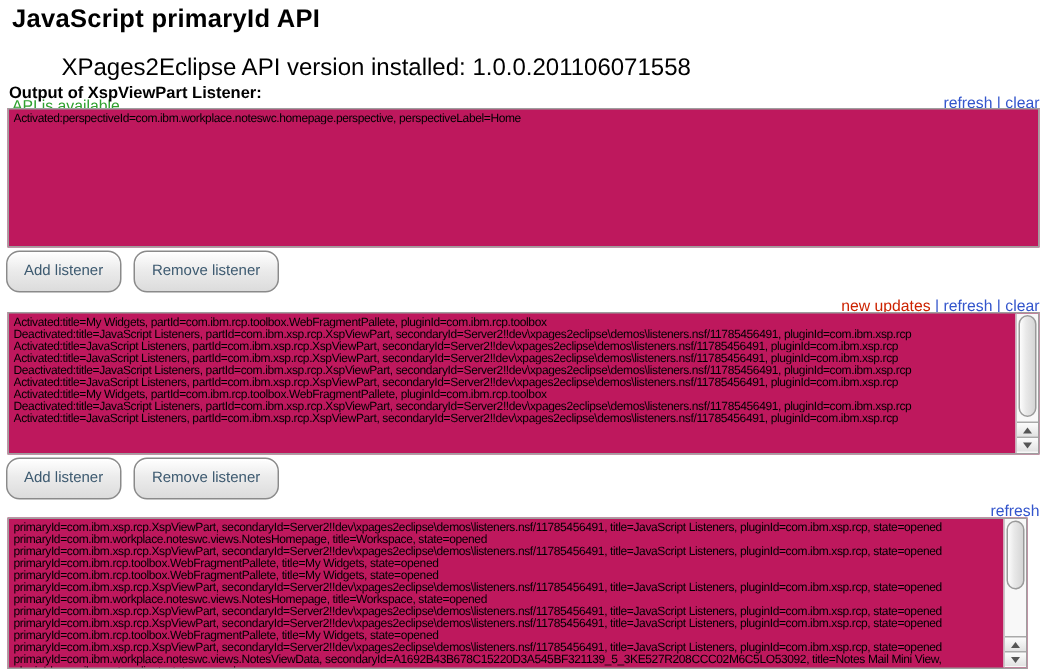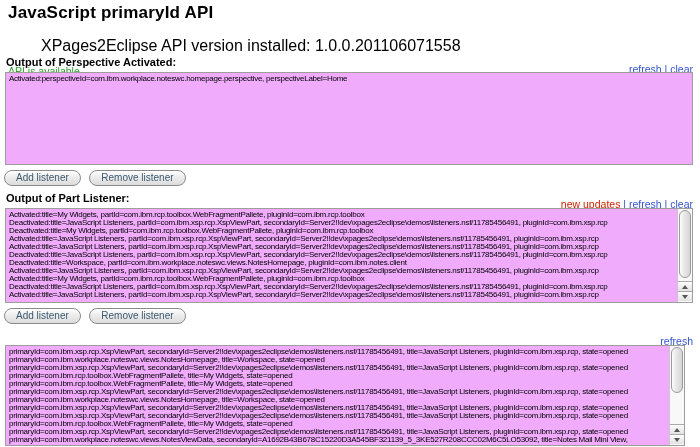--- a/index.html
+++ b/index.html
@@ -13,32 +13,32 @@
   .h-persp{left:6px;top:56px;}
   .h-part{left:6px;top:192px;}
   .h-hist{left:6px;top:327px;}
   .links{font-size:10.5px;text-align:center;}
   .links1{right:7px;top:63px;}
   .links2{right:7px;top:198px;margin-left:48px;}
   .links3{right:7px;top:335px;}
   .lnk{color:#3355cc;text-decoration:none;cursor:pointer;}
   .sep{color:#3355cc;}
   .alert-lnk{color:#cc2200;cursor:pointer;}
-  .logbox{box-sizing:border-box;background:#f0abfc;border:1px solid #9e9e9e;overflow:hidden;
+  .logbox{box-sizing:border-box;background:#be185d;border:1px solid #9e9e9e;overflow:hidden;
           padding:2px 3px;font-size:8px;line-height:8px;letter-spacing:-0.25px;}
   .box1{left:5px;top:72px;width:688px;height:93px;}
   .box2{left:5px;top:208px;width:688px;height:95px;padding-right:21px;}
   .box3{left:5px;top:345px;width:680px;height:101px;padding-right:17px;}
   .logline{white-space:normal;word-wrap:break-word;}
   .nowrap{white-space:nowrap;overflow:hidden;}
   .btnrow{height:17px;}
   .btnrow1{left:4px;top:167px;}
   .btnrow2{left:4px;top:305px;}
   .aqua-btn{display:inline-block;margin-right:4px;font-family:"Liberation Sans",sans-serif;
-            font-size:10px;color:#3d5a70;height:16px;line-height:12px;padding:1px 11px 2px;
+            font-size:10px;color:#3d5a70;height:28px;line-height:12px;padding:1px 11px 2px;
             background:linear-gradient(#ffffff,#ececec 45%,#dcdcdc);
             border:1px solid #8a8a8a;border-radius:9px;box-shadow:inset 0 1px 0 #fff;cursor:pointer;}
   .sbar{position:absolute;top:0;right:0;bottom:0;width:14px;background:#f8f8f8;
         border-left:1px solid #c8c8c8;}
   .sb-thumb{position:absolute;left:1px;right:1px;top:1px;border:1px solid #9a9a9a;border-radius:6px;
             background:linear-gradient(to right,#fdfdfd,#e9e9e9 40%,#d5d5d5);}
   .t-part{height:66px;}
   .t-hist{height:44px;}
   .sb-btns{position:absolute;left:0;right:0;bottom:1px;}
   .sb-btn{height:9px;border-top:1px solid #aaa;display:flex;align-items:center;justify-content:center;
@@ -50,50 +50,47 @@
 </style>
 </head>
 <body>
 
 <div class="page">
 
   <div class="abs title">JavaScript primaryId API</div>
   <div class="abs version">XPages2Eclipse API version installed: 1.0.0.201106071558</div>
   <div class="abs status">API is available.</div>
 
-  <div class="abs sec-head h-persp">Output of Perspective Activated:</div>
+  <div class="abs sec-head h-persp">Output of XspViewPart Listener:</div>
   <div class="abs links links1">
     <span class="lnk">refresh</span>
     <span class="sep">|</span>
     <span class="lnk">clear</span>
   </div>
   <div class="abs logbox box1">
     <div class="logline nowrap">Activated:perspectiveId=com.ibm.workplace.noteswc.homepage.perspective, perspectiveLabel=Home</div>
   </div>
   <div class="abs btnrow btnrow1">
     <button class="aqua-btn">Add listener</button>
     <button class="aqua-btn">Remove listener</button>
   </div>
 
-  <div class="abs sec-head h-part">Output of Part Listener:</div>
   <div class="abs links links2">
     <span class="alert-lnk">new updates</span>
     <span class="sep">|</span>
     <span class="lnk">refresh</span>
     <span class="sep">|</span>
     <span class="lnk">clear</span>
   </div>
   <div class="abs logbox box2">
     <div class="logline nowrap">Activated:title=My Widgets, partId=com.ibm.rcp.toolbox.WebFragmentPallete, pluginId=com.ibm.rcp.toolbox</div>
     <div class="logline nowrap">Deactivated:title=JavaScript Listeners, partId=com.ibm.xsp.rcp.XspViewPart, secondaryId=Server2!!dev\xpages2eclipse\demos\listeners.nsf/11785456491, pluginId=com.ibm.xsp.rcp</div>
-    <div class="logline nowrap">Deactivated:title=My Widgets, partId=com.ibm.rcp.toolbox.WebFragmentPallete, pluginId=com.ibm.rcp.toolbox</div>
     <div class="logline nowrap">Activated:title=JavaScript Listeners, partId=com.ibm.xsp.rcp.XspViewPart, secondaryId=Server2!!dev\xpages2eclipse\demos\listeners.nsf/11785456491, pluginId=com.ibm.xsp.rcp</div>
     <div class="logline nowrap">Activated:title=JavaScript Listeners, partId=com.ibm.xsp.rcp.XspViewPart, secondaryId=Server2!!dev\xpages2eclipse\demos\listeners.nsf/11785456491, pluginId=com.ibm.xsp.rcp</div>
     <div class="logline nowrap">Deactivated:title=JavaScript Listeners, partId=com.ibm.xsp.rcp.XspViewPart, secondaryId=Server2!!dev\xpages2eclipse\demos\listeners.nsf/11785456491, pluginId=com.ibm.xsp.rcp</div>
-    <div class="logline nowrap">Deactivated:title=Workspace, partId=com.ibm.workplace.noteswc.views.NotesHomepage, pluginId=com.ibm.notes.client</div>
     <div class="logline nowrap">Activated:title=JavaScript Listeners, partId=com.ibm.xsp.rcp.XspViewPart, secondaryId=Server2!!dev\xpages2eclipse\demos\listeners.nsf/11785456491, pluginId=com.ibm.xsp.rcp</div>
     <div class="logline nowrap">Activated:title=My Widgets, partId=com.ibm.rcp.toolbox.WebFragmentPallete, pluginId=com.ibm.rcp.toolbox</div>
     <div class="logline nowrap">Deactivated:title=JavaScript Listeners, partId=com.ibm.xsp.rcp.XspViewPart, secondaryId=Server2!!dev\xpages2eclipse\demos\listeners.nsf/11785456491, pluginId=com.ibm.xsp.rcp</div>
     <div class="logline nowrap">Activated:title=JavaScript Listeners, partId=com.ibm.xsp.rcp.XspViewPart, secondaryId=Server2!!dev\xpages2eclipse\demos\listeners.nsf/11785456491, pluginId=com.ibm.xsp.rcp</div>
     <div class="sbar">
       <div class="sb-thumb t-part"></div>
       <div class="sb-btns">
         <div class="sb-btn">
             <span class="tri-up"></span>
           </div>

